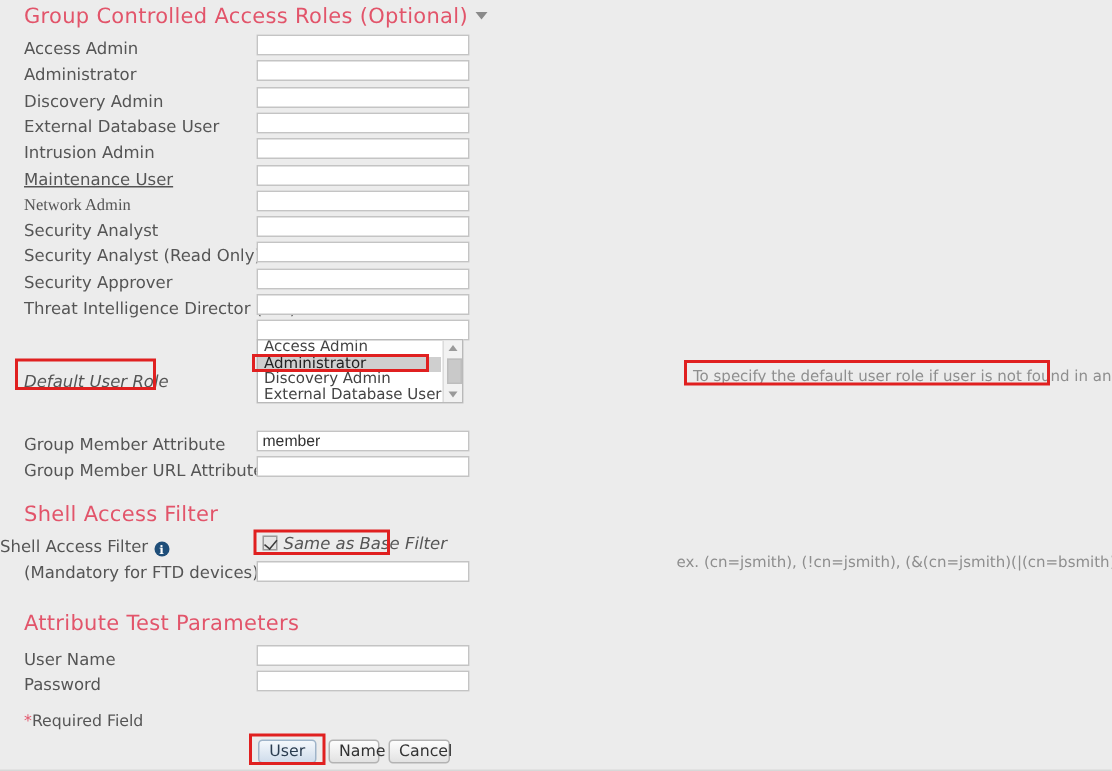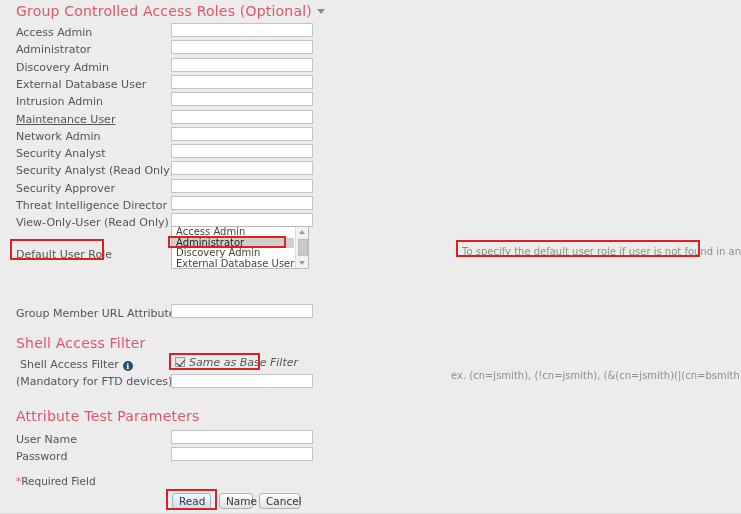--- a/index.html
+++ b/index.html
@@ -194,47 +194,46 @@
     </div>
     <div class="row" style="top: 93.2px;">
       <div class="lbl" style="top: 2px;">Intrusion Admin</div>
       <input type="text" class="fld" value="" style="">
     </div>
     <div class="row" style="top: 110.5px;">
       <div class="lbl" style="top: 2px; text-decoration: underline;">Maintenance User</div>
       <input type="text" class="fld" value="" style="">
     </div>
     <div class="row" style="top: 127.8px;">
-      <div class="lbl" style="top: 2px;">Network Admin</div>
+      <div class="lbl" style="top: 2px; font-family: Liberation Serif, serif;">Network Admin</div>
       <input type="text" class="fld" value="" style="">
     </div>
     <div class="row" style="top: 145.1px;">
       <div class="lbl" style="top: 2px;">Security Analyst</div>
       <input type="text" class="fld" value="" style="">
     </div>
     <div class="row" style="top: 162.4px;">
       <div class="lbl" style="top: 2px;">Security Analyst (Read Only)</div>
       <input type="text" class="fld" value="" style="">
     </div>
     <div class="row" style="top: 179.7px;">
       <div class="lbl" style="top: 2px;">Security Approver</div>
       <input type="text" class="fld" value="" style="">
     </div>
     <div class="row" style="top: 197px;">
       <div class="lbl" style="top: 2px;">Threat Intelligence Director (TID) User</div>
       <input type="text" class="fld" value="" style="">
     </div>
     <div class="row" style="top: 214.3px;">
-      <div class="lbl" style="top: 2px;">View-Only-User (Read Only)</div>
       <input type="text" class="fld" value="" style="">
     </div>
   </div>
 
 <div class="row" style="top:245px;">
-  <div class="lbl" style="top:3px;">Default User Role</div>
+  <div class="lbl" style="top:3px;font-style:italic;">Default User Role</div>
 </div>
 <div class="hl" style="left:10px;top:239px;width:94px;height:21px;"></div>
 
 <div class="listbox" style="top:226px;">
   <div class="lb-items" id="listbox-items">
       <div class="lb-item">Access Admin</div>
       <div class="lb-item selected">Administrator</div>
       <div class="lb-item">Discovery Admin</div>
       <div class="lb-item">External Database User</div>
     </div>
@@ -248,30 +247,32 @@
       </div>
   </div>
 </div>
 <div class="hl" style="left:168px;top:236px;width:118px;height:12px;"></div>
 
 <div class="note" style="left:462px;top:246px;">To specify the default user role if user is not found in any group</div>
 <div class="hl" style="left:456px;top:240px;width:244px;height:17px;"></div>
 
 <div id="member-rows">
     <div class="row" style="top: 288px;">
+      <div class="lbl" style="top: 2px;">Group Member Attribute</div>
+      <input type="text" class="fld" value="member" style="">
     </div>
     <div class="row" style="top: 305.3px;">
       <div class="lbl" style="top: 2px;">Group Member URL Attribute</div>
       <input type="text" class="fld" value="" style="">
     </div>
   </div>
 
 <div class="section-title" style="position:absolute;left:16px;top:335px;">Shell Access Filter</div>
 
-<div class="lbl" style="position:absolute;left:20px;top:358px;">
+<div class="lbl" style="position:absolute;left:0;top:358px;">
   <span>Shell Access Filter</span><span class="info-icon">i</span>
 </div>
 <div class="lbl" style="position:absolute;left:16px;top:375px;">(Mandatory for FTD devices)</div>
 
 <div class="chk-wrap" style="top:357px;font-style:italic;">
   <span class="chk"></span><span>Same as Base Filter</span>
 </div>
 <div class="hl" style="left:169px;top:353px;width:91px;height:17px;"></div>
 
 <input class="fld" style="position: absolute; left: 171px; top: 374px;" type="text" value="">
@@ -289,17 +290,17 @@
       <div class="lbl" style="top: 2px;">Password</div>
       <input type="password" class="fld" value="" style="">
     </div>
   </div>
 
 <div class="req" style="top:475px;">
   <span class="star">*</span><span>Required Field</span>
 </div>
 
 <div id="button-bar">
-    <div class="btn primary" style="left: 172px; top: 493px; width: 39px;">Read</div>
+    <div class="btn primary" style="left: 172px; top: 493px; width: 39px;">User</div>
     <div class="btn" style="left: 219px; top: 493px; width: 34px;">Name</div>
     <div class="btn" style="left: 259px; top: 493px; width: 41px;">Cancel</div>
   </div>
 <div class="hl" style="left:166px;top:489px;width:51px;height:21px;"></div>
 
 </body></html>

